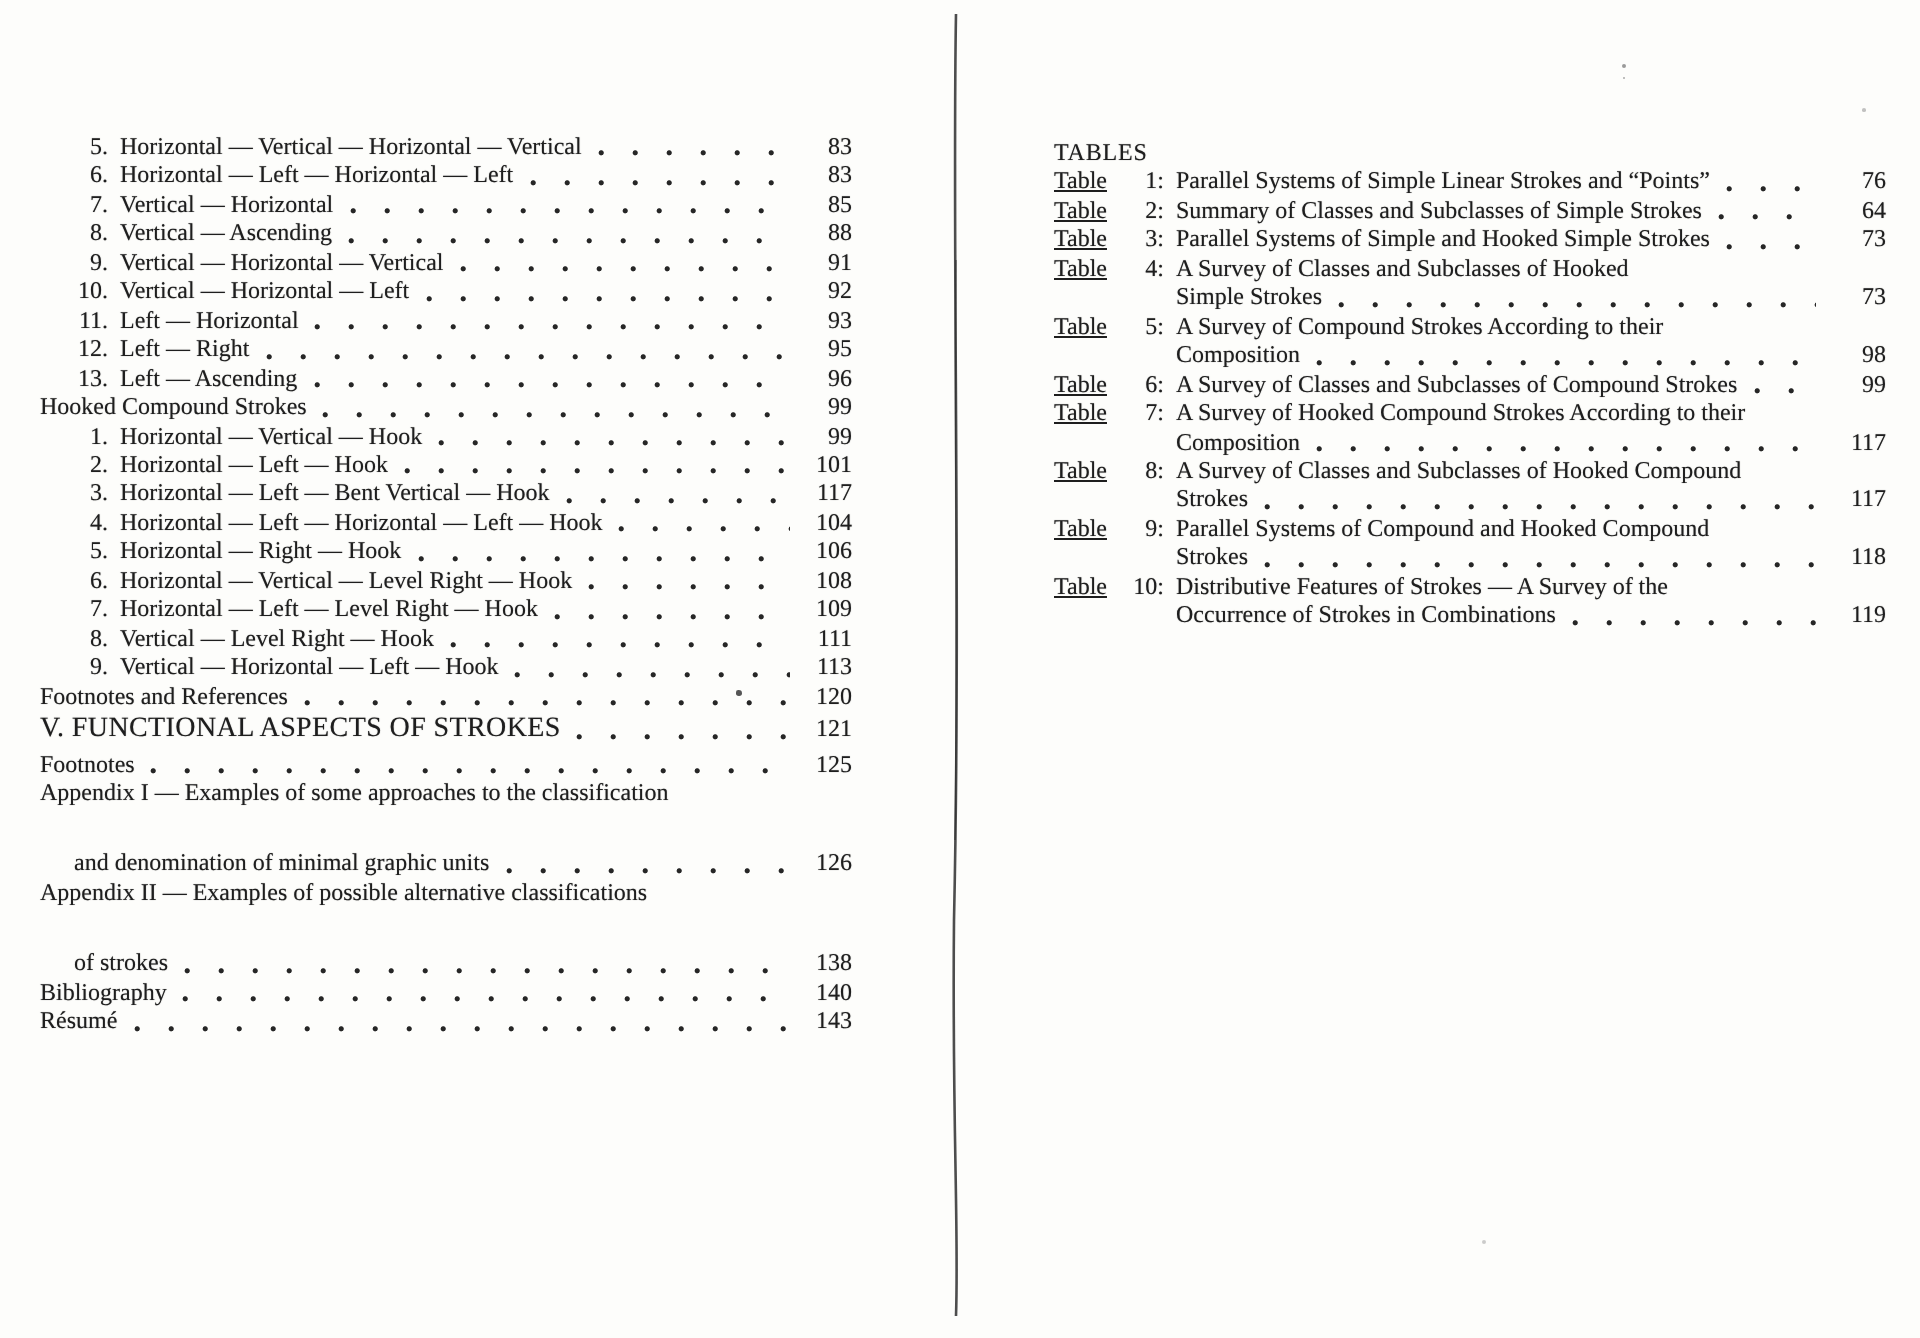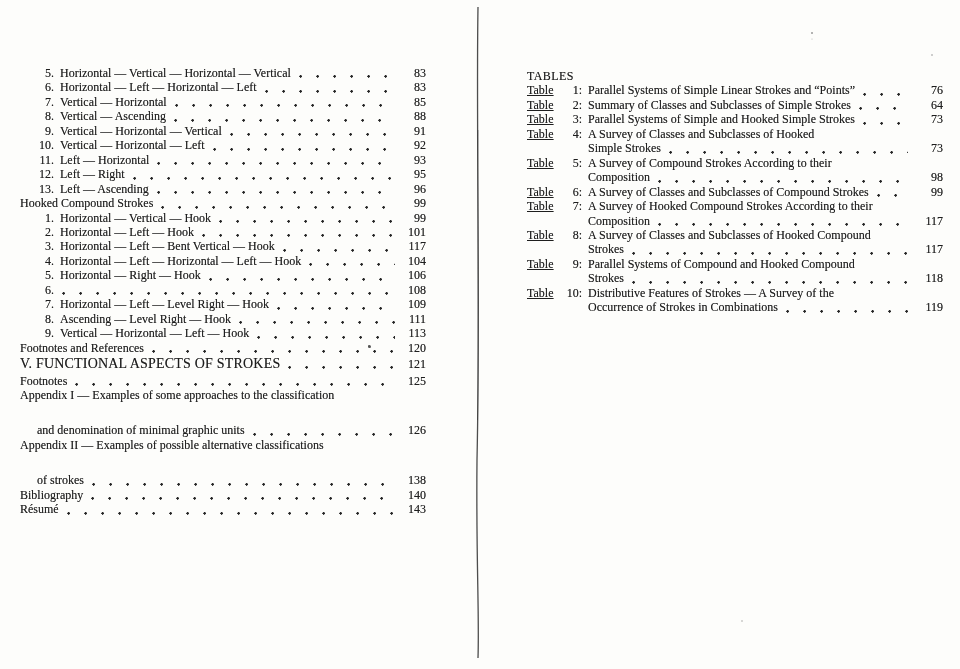--- a/index.html
+++ b/index.html
@@ -132,32 +132,33 @@
         <span class="pg">104</span>
     </div>
     <div class="row">
       <span class="num">5.</span>
         <span class="lbl">Horizontal — Right — Hook</span>
         <span class="leader"></span>
         <span class="pg">106</span>
     </div>
     <div class="row">
       <span class="num">6.</span>
+        <span class="lbl">Horizontal — Vertical — Level Right — Hook</span>
         <span class="leader"></span>
         <span class="pg">108</span>
     </div>
     <div class="row">
       <span class="num">7.</span>
         <span class="lbl">Horizontal — Left — Level Right — Hook</span>
         <span class="leader"></span>
         <span class="pg">109</span>
     </div>
     <div class="row">
       <span class="num">8.</span>
-        <span class="lbl">Ascending — Level Right — Hook</span>
+        <span class="lbl">Vertical — Level Right — Hook</span>
         <span class="leader"></span>
         <span class="pg">111</span>
     </div>
     <div class="row">
       <span class="num">9.</span>
         <span class="lbl">Vertical — Horizontal — Left — Hook</span>
         <span class="leader"></span>
         <span class="pg">113</span>
     </div>
 

